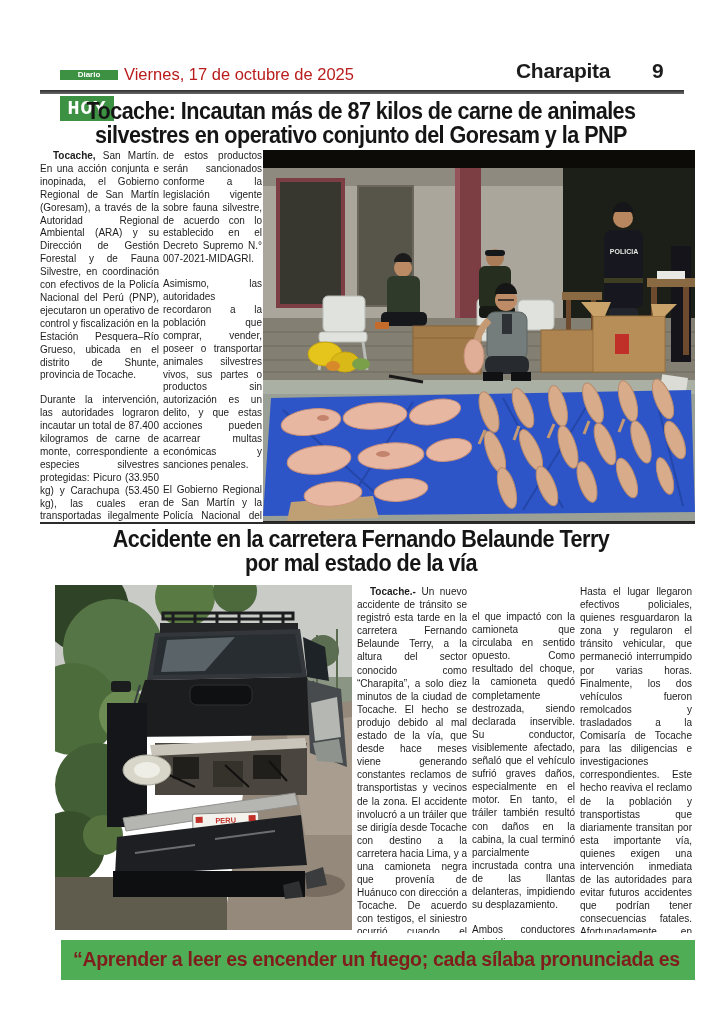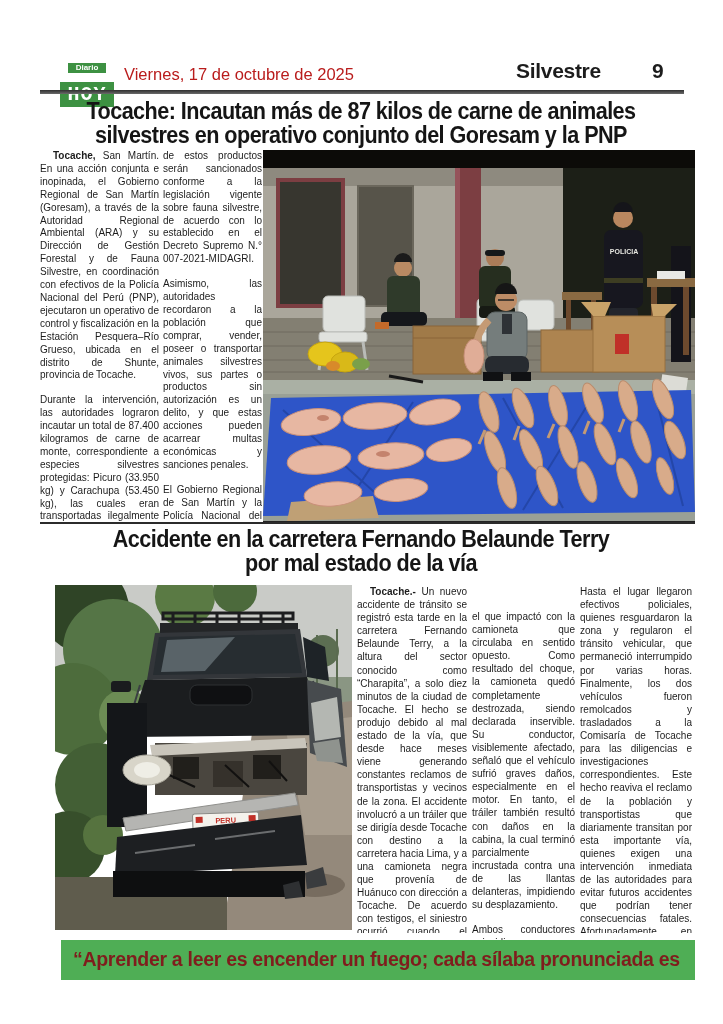--- a/index.html
+++ b/index.html
@@ -1,21 +1,21 @@
 <!DOCTYPE html>
 <html lang="es"><head>
 <meta charset="utf-8">
 <style>
   html,body{margin:0;padding:0;}
   body{width:723px;height:1024px;background:#ffffff;font-family:"Liberation Sans",sans-serif;color:#1c1c1c;}
   .page{position:relative;width:723px;height:1024px;background:#fff;overflow:hidden;}
 
   
   .logo{position:absolute;left:60px;top:55px;width:54px;text-align:center;}
-  .logo .tab{display:block;margin:8px auto;width:38px;background:#3d9142;color:#fff;
+  .logo .tab{display:block;margin:15px auto;width:58px;background:#3d9142;color:#fff;
     font-weight:bold;font-size:8px;line-height:10px;border-bottom:1px solid #fff;}
   .logo .main{display:block;background:#3d9142;color:#fff;font-family:Liberation Mono, monospace;
     font-weight:bold;font-size:20px;line-height:25px;letter-spacing:1px;}
   .date{position:absolute;left:124px;top:65px;font-size:16.5px;color:#b91c1c;}
   .section{position:absolute;left:516px;top:59px;font-size:21px;font-weight:bold;letter-spacing:-0.3px;}
   .pagenum{position:absolute;left:652px;top:59px;font-size:21px;font-weight:bold;}
   .header-rule{position:absolute;left:40px;top:90px;width:644px;height:4px;
     background:linear-gradient(#2f2f2f,#6a6a6a);}
 
   
@@ -51,21 +51,21 @@
 </head>
 <body>
 
 <div class="page">
 
   <div class="logo">
     <span class="tab">Diario</span>
     <span class="main">HOY</span>
   </div>
   <div class="date">Viernes, 17 de octubre de 2025</div>
-  <div class="section">Silvestre</div>
+  <div class="section">Charapita</div>
   <div class="pagenum">9</div>
   <div class="header-rule"></div>
 
   <div class="headline" id="h1">
     <span>Tocache: Incautan más de 87 kilos de carne de animales</span>
     <span>silvestres en operativo conjunto del Goresam y la PNP</span>
   </div>
 
   <div class="col" id="a1c1">
     <p class="indent"><span class="lead">Tocache,</span><span> San Martín. En una acción conjunta e inopinada, el Gobierno Regional de San Martín (Goresam), a través de la Autoridad Regional Ambiental (ARA) y su Dirección de Gestión Forestal y de Fauna Silvestre, en coordinación con efectivos de la Policía Nacional del Perú (PNP), ejecutaron un operativo de control y fiscalización en la Estación Pesquera–Río Grueso, ubicada en el distrito de Shunte, provincia de Tocache.</span></p>

